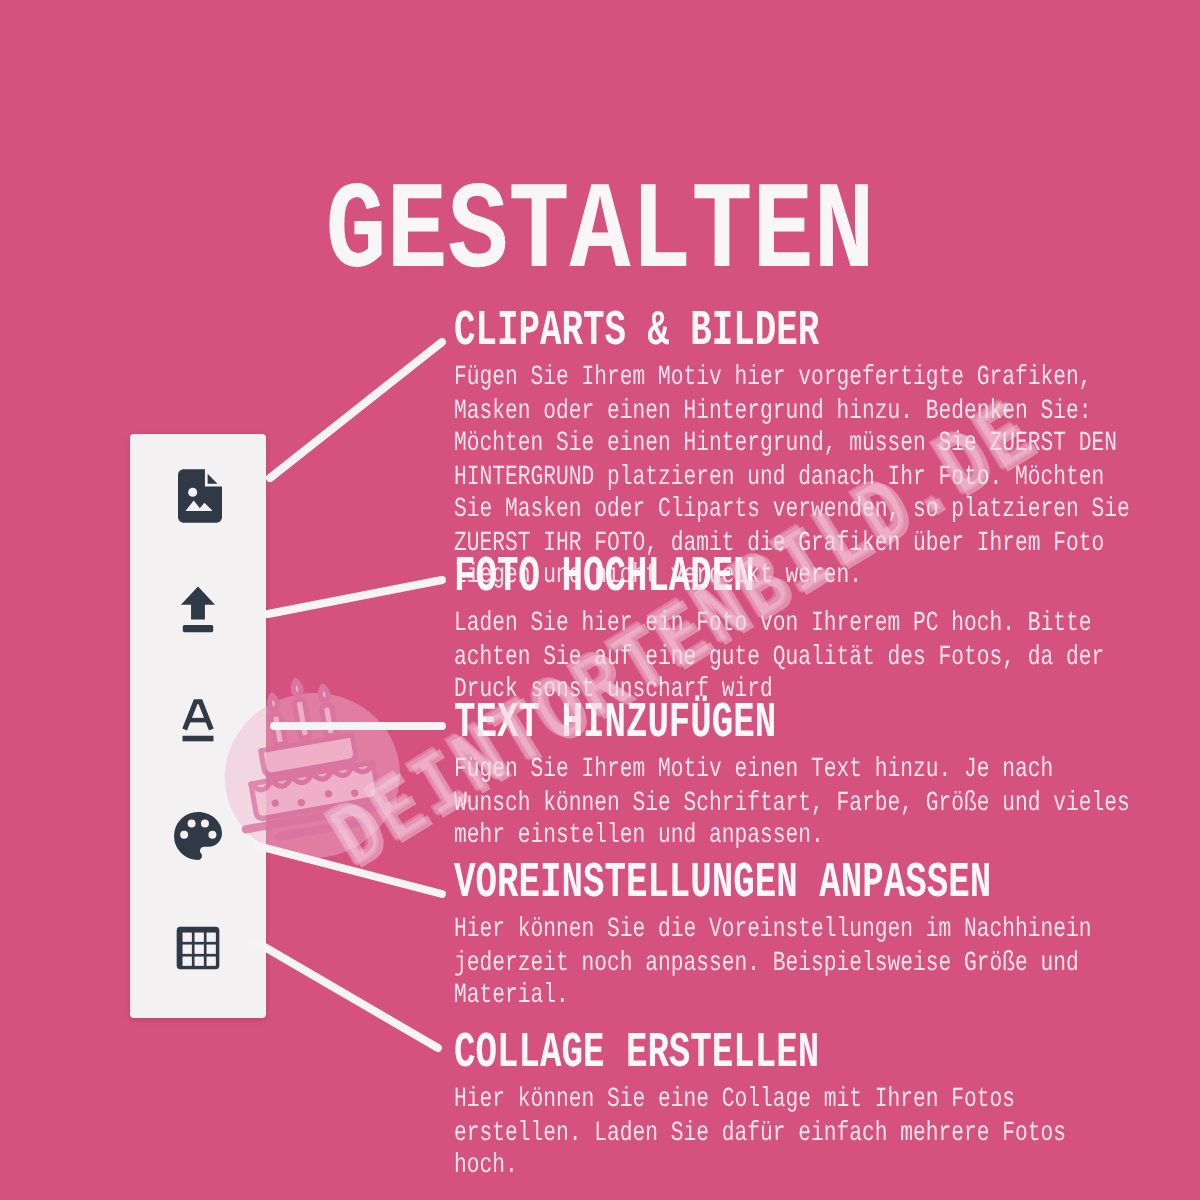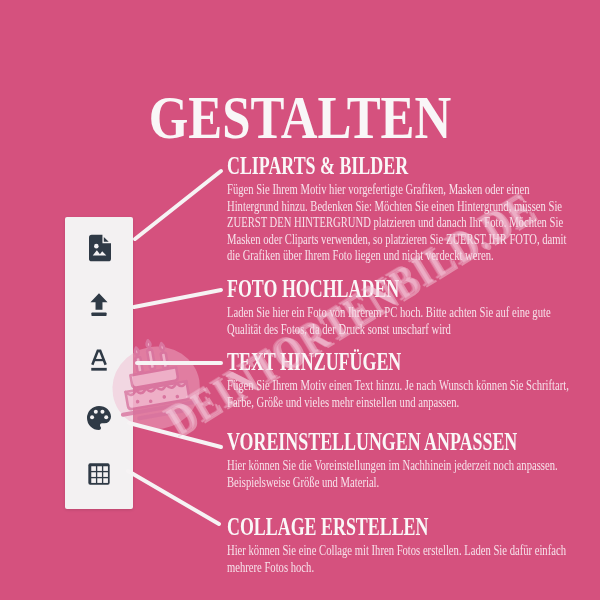--- a/index.html
+++ b/index.html
@@ -1,21 +1,21 @@
 <!DOCTYPE html>
 <html><head>
 <meta charset="utf-8">
 <style>
   html,body{margin:0;padding:0;}
   .poster{
     position:relative;
     width:600px;height:600px;
     background:#d5517e;
     overflow:hidden;
-    font-family:Liberation Serif, serif;
+    font-family:Liberation Mono, monospace;
   }
   
   .title{
     position:absolute;top:44px;left:0;width:600px;
     text-align:center;
     font-size:62px;line-height:1;font-weight:800;
     color:#f9f6f7;letter-spacing:0px;
     transform:scaleX(.82);transform-origin:center top;
     white-space:nowrap;
   }

